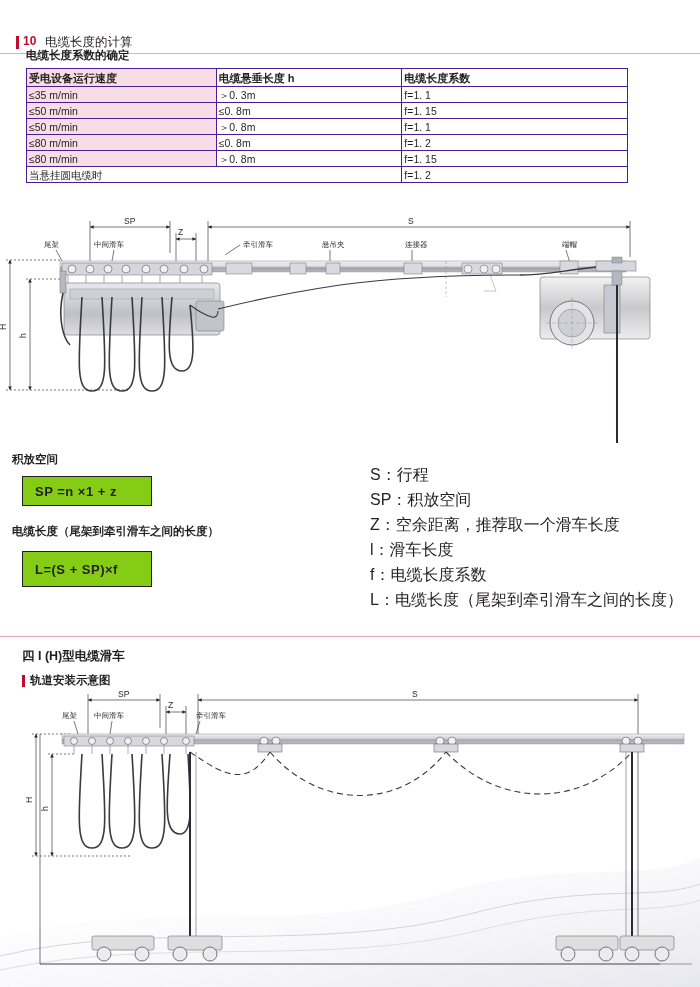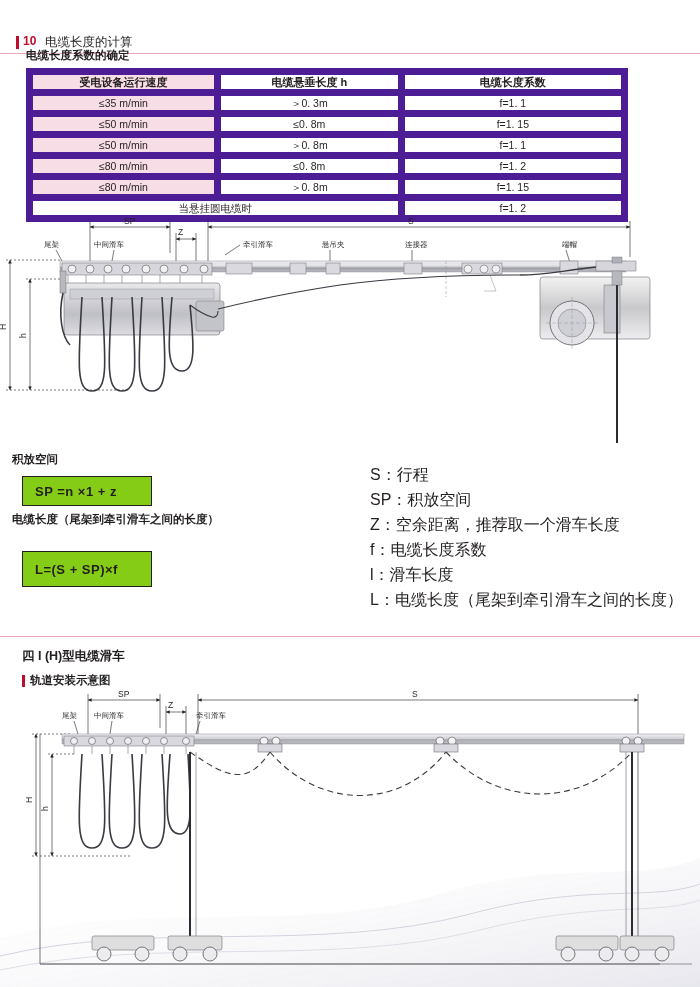--- a/index.html
+++ b/index.html
@@ -55,23 +55,23 @@
 
   
   table.coef {
     position: absolute;
     left: 26px; top: 68px;
     width: 602px;
     border-collapse: collapse;
     font-size: 10.5px;
   }
   table.coef td, table.coef th {
-    border: 7px solid #4c1d95;
+    border: 1px solid #4c1d95;
     height: 16px;
-    text-align: center;
+    text-align: left;
     padding: 0 2px;
     font-weight: normal;
     line-height: 14px;
   }
   table.coef thead td {
     background: #f2d3dc;
     font-weight: bold;
     height: 18px;
     font-size: 11px;
   }
@@ -352,29 +352,29 @@
   </g>
 
   <g fill="none" stroke="#3a3a42" stroke-width="1.3">
     <path d="M520,70 C545,70 560,66 596,62"></path>
   </g>
 </svg>
 </div>
 
 <div class="label-txt" style="left:12px; top:452px;">积放空间</div>
 <div class="formula-box" style="left:22px; top:476px; width:130px; height:30px;">SP =n ×1 + z</div>
-<div class="label-txt" style="left:12px; top:512px;">电缆长度（尾架到牵引滑车之间的长度）</div>
+<div class="label-txt" style="left:12px; top:524px;">电缆长度（尾架到牵引滑车之间的长度）</div>
 <div class="formula-box" style="left:22px; top:551px; width:130px; height:36px;">L=(S + SP)×f</div>
 
 <div class="legend">
   <div>S：行程</div>
   <div>SP：积放空间</div>
   <div>Z：空余距离，推荐取一个滑车长度</div>
+  <div>l：滑车长度</div>
   <div>f：电缆长度系数</div>
-  <div>l：滑车长度</div>
   <div>L：电缆长度（尾架到牵引滑车之间的长度）</div>
 </div>
 
 <div class="divider2"></div>
 <div class="sec2-title">四 I (H)型电缆滑车</div>
 <div class="sec2-sub-bar"></div>
 <div class="sec2-sub">轨道安装示意图</div>
 
 <div class="dwg" style="left:0; top:688px;">
 <svg width="700" height="299" viewBox="0 0 700 299">

